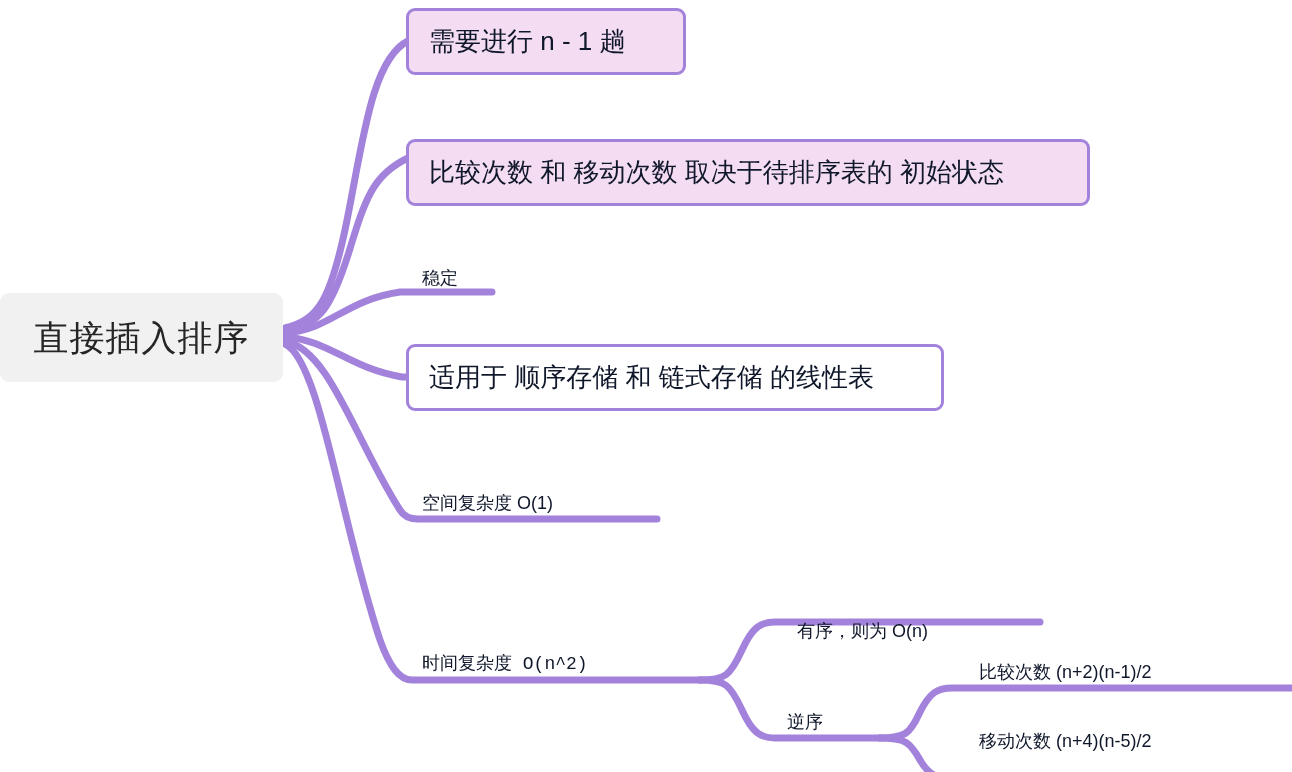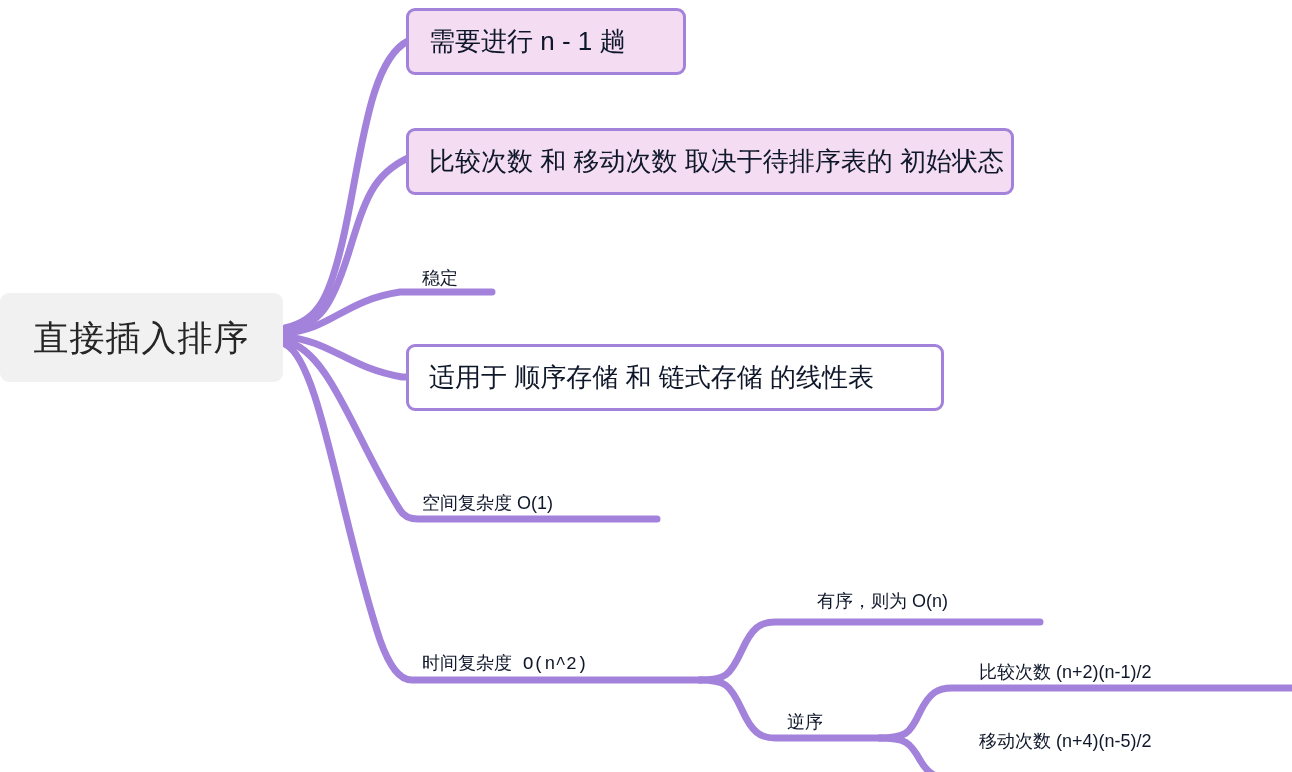--- a/index.html
+++ b/index.html
@@ -108,41 +108,41 @@
   </svg>
 
   <div class="node root" style="left: 0px; top: 293px; width: 283px; height: 89px; background: rgb(241, 241, 241);">
     <span class="node-label">直接插入排序</span>
   </div>
 
   <div class="node boxed-pink" style="left: 406px; top: 8px; width: 280px; height: 67px; background: rgb(244, 220, 242); border-color: rgb(163, 130, 220);">
     <span class="node-label">需要进行 n - 1 趟</span>
   </div>
 
-  <div class="node boxed-pink" style="left: 406px; top: 128px; width: 608px; height: 67px; background: rgb(244, 220, 242); border-color: rgb(163, 130, 220);">
+  <div class="node boxed-pink" style="left: 406px; top: 139px; width: 684px; height: 67px; background: rgb(244, 220, 242); border-color: rgb(163, 130, 220);">
     <span class="node-label">比较次数 和 移动次数 取决于待排序表的 初始状态</span>
   </div>
 
   <div class="node plain" style="left:418px; top:251px; width:120px; height:41px;">
     <span class="node-label">稳定</span>
   </div>
 
   <div class="node boxed-white" style="left: 406px; top: 344px; width: 538px; height: 67px; background: rgb(255, 255, 255); border-color: rgb(163, 130, 220); text-align: right;">
     <span class="node-label">适用于 顺序存储 和 链式存储 的线性表</span>
   </div>
 
   <div class="node plain" style="left:418px; top:476px; width:280px; height:41px;text-align:right;">
     <span class="node-label">空间复杂度 O(1)</span>
   </div>
 
   <div class="node plain" style="left:418px; top:637px; width:300px; height:41px;font-family:Liberation Mono, monospace;">
     <span class="node-label">时间复杂度 O(n^2)</span>
   </div>
 
-  <div class="node plain" style="left:793px; top:574px; width:270px; height:41px;margin-left:20px;">
+  <div class="node plain" style="left:793px; top:604px; width:270px; height:41px;">
     <span class="node-label">有序，则为 O(n)</span>
   </div>
 
   <div class="node plain" style="left:783px; top:695px; width:110px; height:41px;">
     <span class="node-label">逆序</span>
   </div>
 
   <div class="node plain" style="left:975px; top:645px; width:330px; height:41px;">
     <span class="node-label">比较次数 (n+2)(n-1)/2</span>
   </div>

